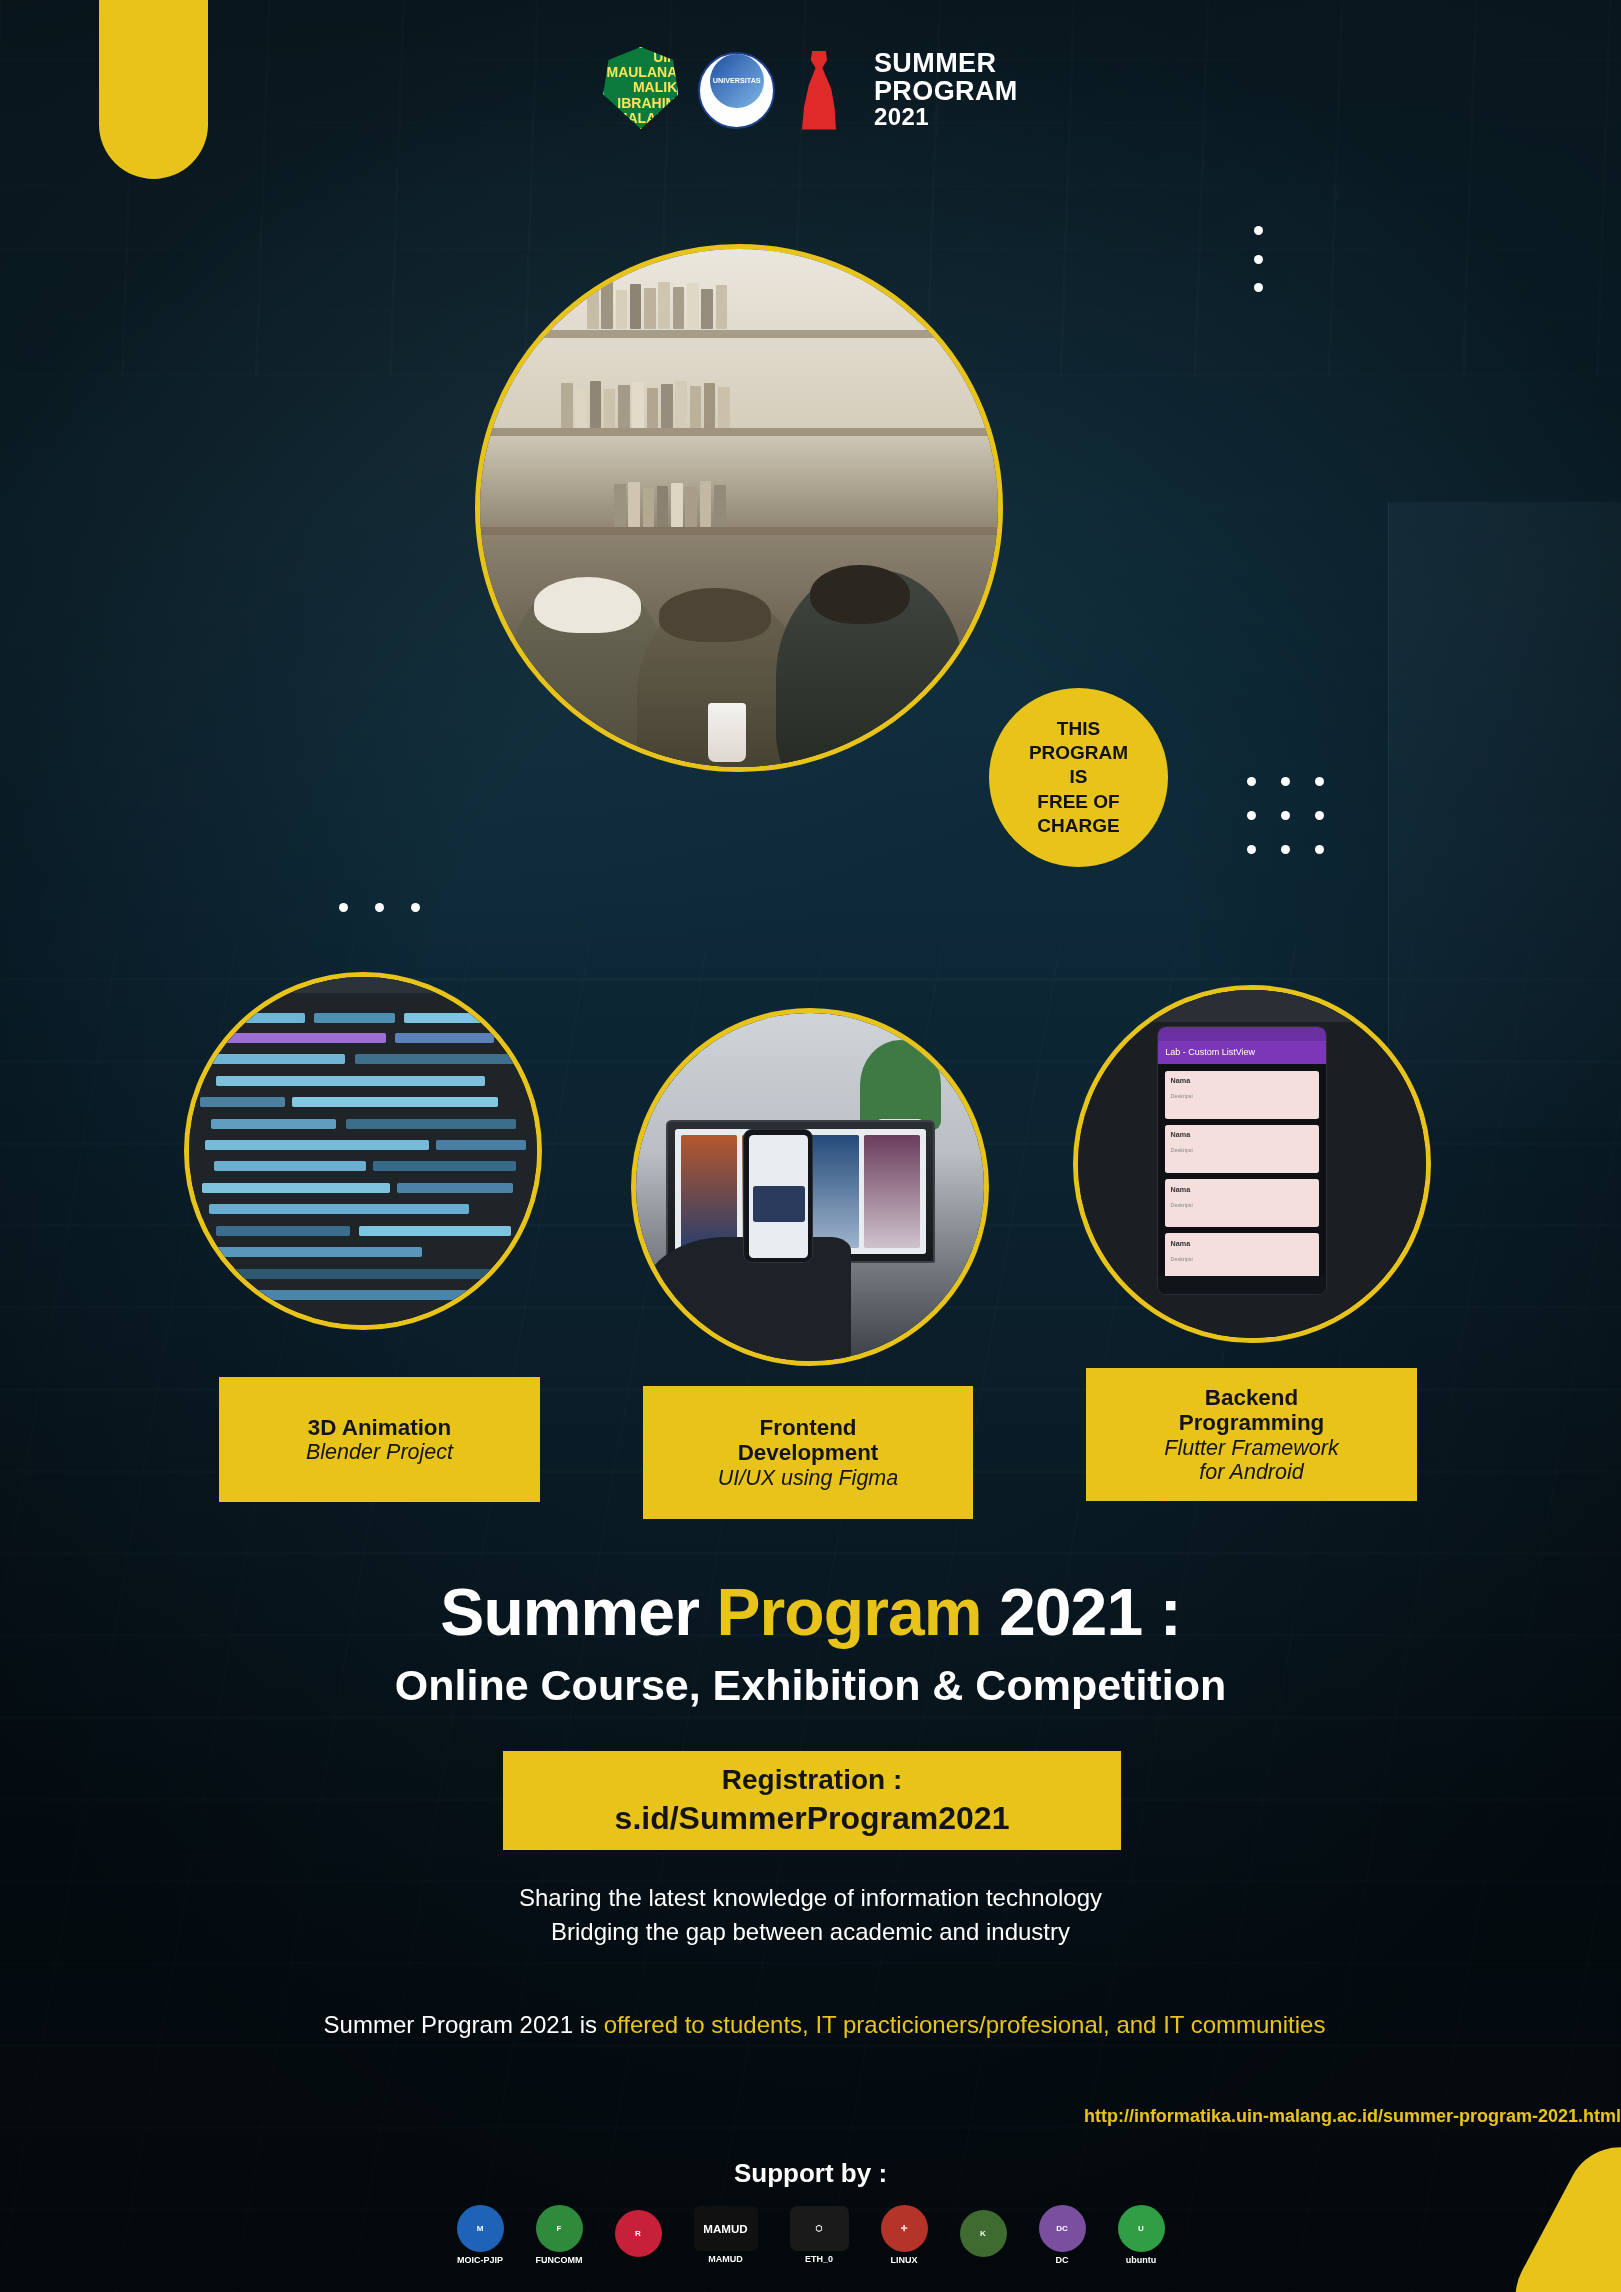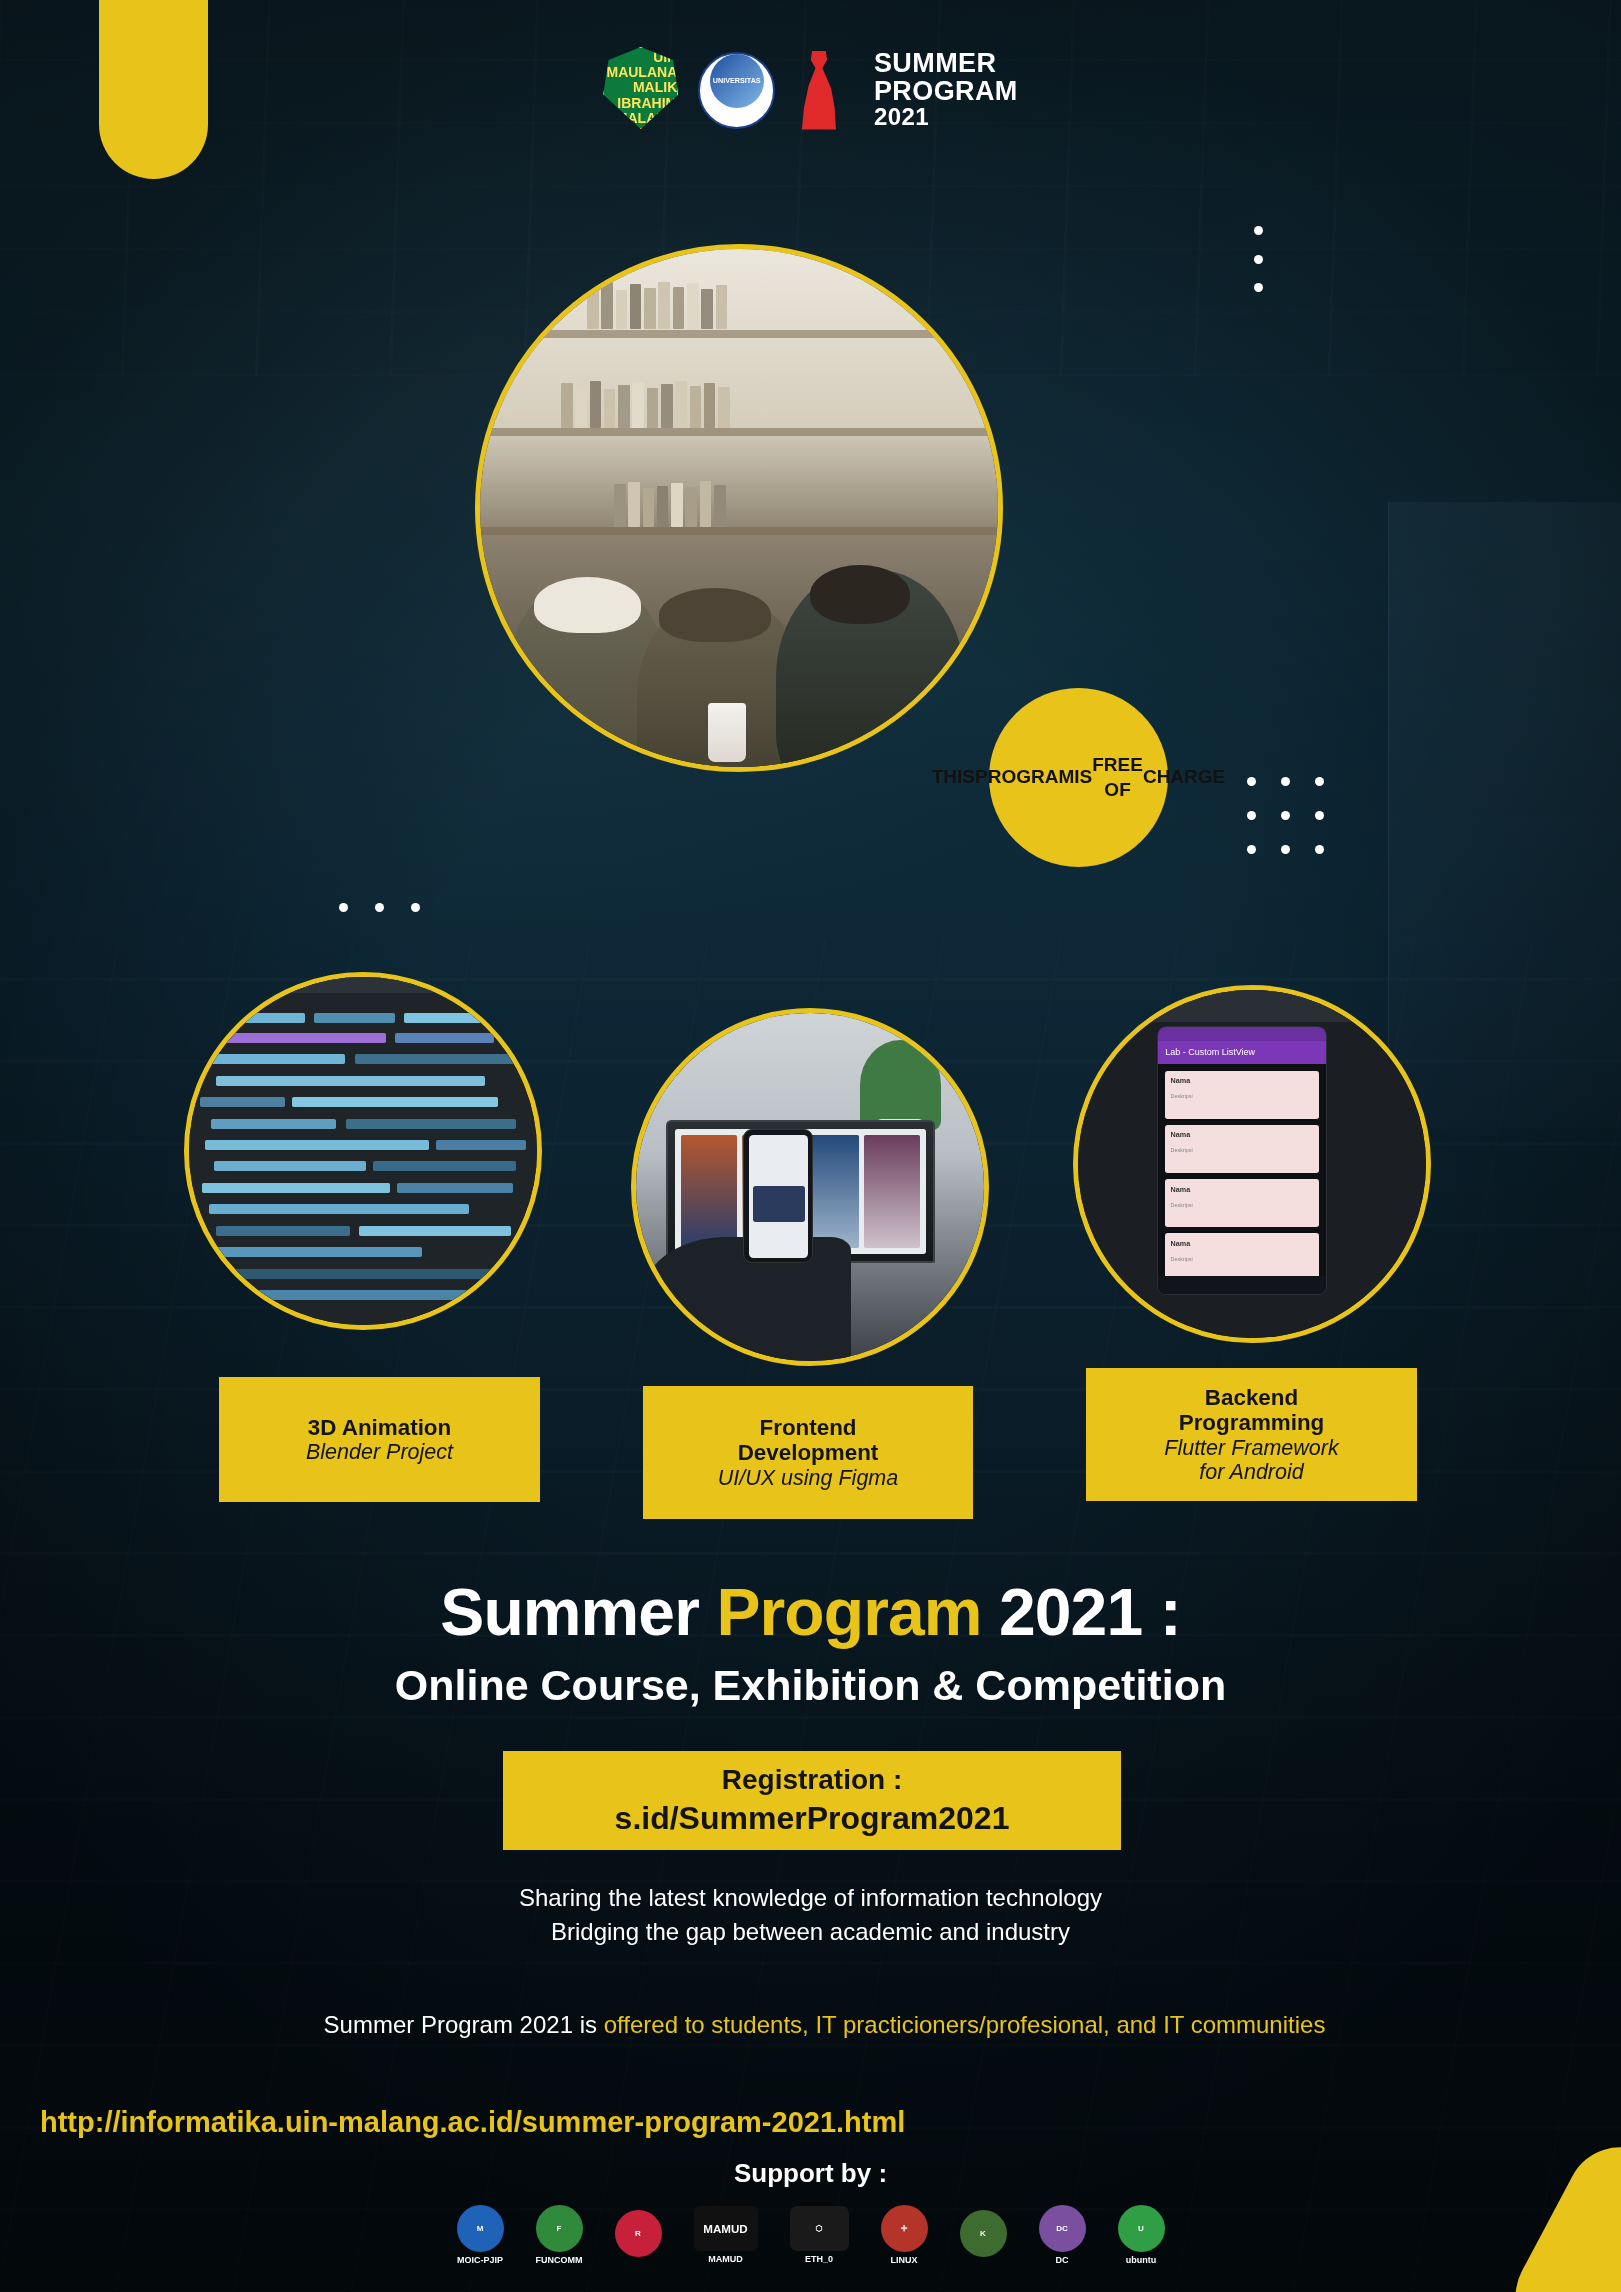--- a/index.html
+++ b/index.html
@@ -134,21 +134,21 @@
     position:absolute; left: 228px; bottom: 5.4px; width: 38px; height: 59px;
     background: linear-gradient(180deg,#f4f2ef,#ddd8d0);
     border-radius: 3.6px 3.6px 7.2px 7.2px;
   }
 
   
   .free-badge {
     position: absolute; left: 989px; top: 688px;
     width: 179px; height: 179px; border-radius: 50%;
     background: #e8c41a;
-    display: flex; flex-direction: row; align-items: center; justify-content: center;
+    display: flex; flex-direction: column; align-items: center; justify-content: center;
     color: #121212; font-weight: bold; font-size: 19px; line-height: 1.28; text-align: center;
   }
 
   
   .dots { position: absolute; display: grid; gap: 19.7px; }
   .dot { width: 9px; height: 9px; border-radius: 50%; background: #ffffff; }
   .dots-right-top { left: 1254px; top: 226px; grid-template-columns: 1fr; }
   .dots-right-mid { left: 1247px; top: 777px; grid-template-columns: repeat(3, 9px); gap: 25px; }
   .dots-left { left: 339px; top: 903px; grid-template-columns: repeat(3, 9px); gap: 27px; }
 
@@ -230,22 +230,22 @@
     position: absolute; left: 0; right: 0; top: 2011px; text-align: center;
     font-size: 24px; color: #ffffff; padding-left: 28px;
   }
   .audience .y { color: #e8c41a; }
 
   .detail-head {
     position: absolute; left: 0; right: 0; top: 2069px; text-align: center;
     font-size: 28px; font-weight: bold; color: #ffffff;
   }
   .detail-url {
-    position: absolute; left: 0; right: 0; top: 2106px; text-align: left;
-    font-size: 29px; font-weight: bold; color: #e8c41a; padding-left: 40px;
+    position: absolute; left: 0; right: 0; top: 2106px; text-align: right;
+    font-size: 18px; font-weight: bold; color: #e8c41a; padding-left: 40px;
   }
   .support-head {
     position: absolute; left: 0; right: 0; top: 2158px; text-align: center;
     font-size: 26px; font-weight: bold; color: #ffffff;
   }
   .support-row {
     position: absolute; left: 0; right: 0; top: 2205px;
     display: flex; justify-content: center; align-items: center; gap: 32px;
   }
   .sp { display: flex; flex-direction: column; align-items: center; gap: 2.7px; }

